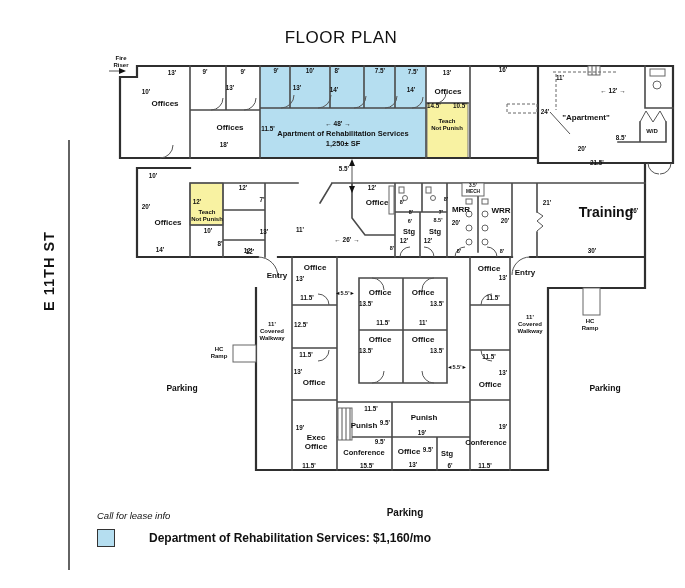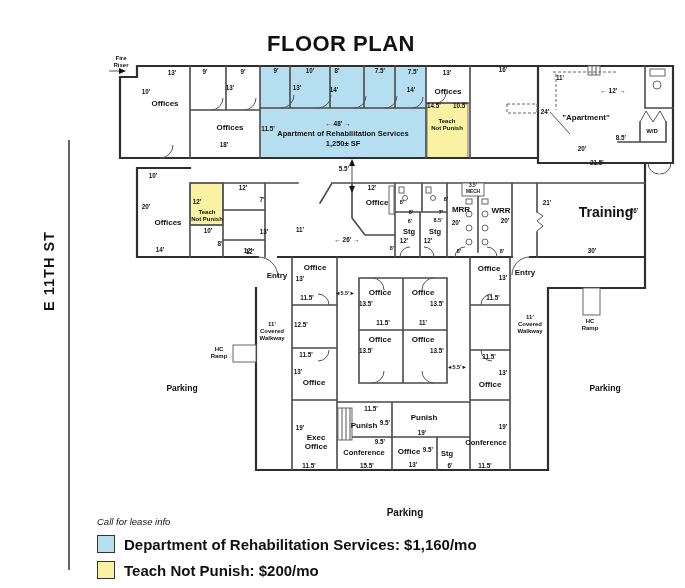--- a/index.html
+++ b/index.html
@@ -9,30 +9,30 @@
   .we{stroke:#2f2f2f;stroke-width:2.2;fill:none;stroke-linecap:square;}
   .w{stroke:#4a4a4a;stroke-width:1.6;fill:none;stroke-linecap:square;}
   .arc{stroke:#555;stroke-width:1;fill:none;}
   .fix{stroke:#666;stroke-width:1;fill:#fff;}
   .dash{stroke:#666;stroke-width:1;fill:none;stroke-dasharray:3,2;}
   .thin{stroke:#555;stroke-width:1;fill:none;}
   .street{stroke:#222;stroke-width:1.4;}
   .labels{position:absolute;left:0;top:0;width:685px;height:588px;pointer-events:none;}
   .pl{position:absolute;transform:translate(-50%,-50%);font-weight:bold;font-size:6.3px;
       line-height:1.18;text-align:center;white-space:pre;color:#101010;}
-  .page-title{position:absolute;left:341px;top:44px;transform:translate(-50%,-50%);
-      font-size:22px;font-weight:bold;letter-spacing:0.5px;}
+  .page-title{position:absolute;left:341px;top:38px;transform:translate(-50%,-50%);
+      font-size:17px;font-weight:normal;letter-spacing:0.5px;}
   .street-name{position:absolute;left:49px;top:271px;transform:translate(-50%,-50%) rotate(-90deg);
       font-size:14.5px;font-weight:bold;letter-spacing:1px;white-space:nowrap;}
   .legend{position:absolute;left:97px;top:509px;}
   .legend-heading{font-size:9.5px;font-weight:bold;}
-  .legend-sub{font-size:9.5px;font-style:italic;margin-top:7px;}
+  .legend-sub{font-size:9.5px;font-style:italic;margin-top:1px;}
   .legend-row{display:flex;align-items:center;margin-top:8px;}
   .swatch{width:16px;height:16px;border:1.5px solid #333;margin-right:9px;flex:0 0 auto;}
-  .legend-label{font-size:15px;font-weight:bold;white-space:nowrap;}
+  .legend-label{font-size:12px;font-weight:bold;white-space:nowrap;margin-left:25px;}
 </style>
 </head>
 <body>
 
 <div class="canvas">
 
   <svg class="plan-svg" width="685" height="588" viewBox="0 0 685 588">
 
     <g>
       <rect x="260" y="66" width="166" height="92" fill="#b5def0"></rect>
@@ -265,19 +265,15 @@
 
   <div class="page-title">FLOOR PLAN</div>
   <div class="street-name">E 11TH ST</div>
 
   <div class="legend">
     <div class="legend-sub">Call for lease info</div>
     <div class="legend-row">
       <span class="swatch" style="background: rgb(181, 222, 240);"></span>
       <span class="legend-label">Department of Rehabilitation Services: $1,160/mo</span>
     </div>
-    <div class="legend-row">
-      <span class="swatch" style="background: rgb(248, 242, 162);"></span>
-      <span class="legend-label">Teach Not Punish: $200/mo</span>
-    </div>
   </div>
 
 </div>
 
 </body></html>

